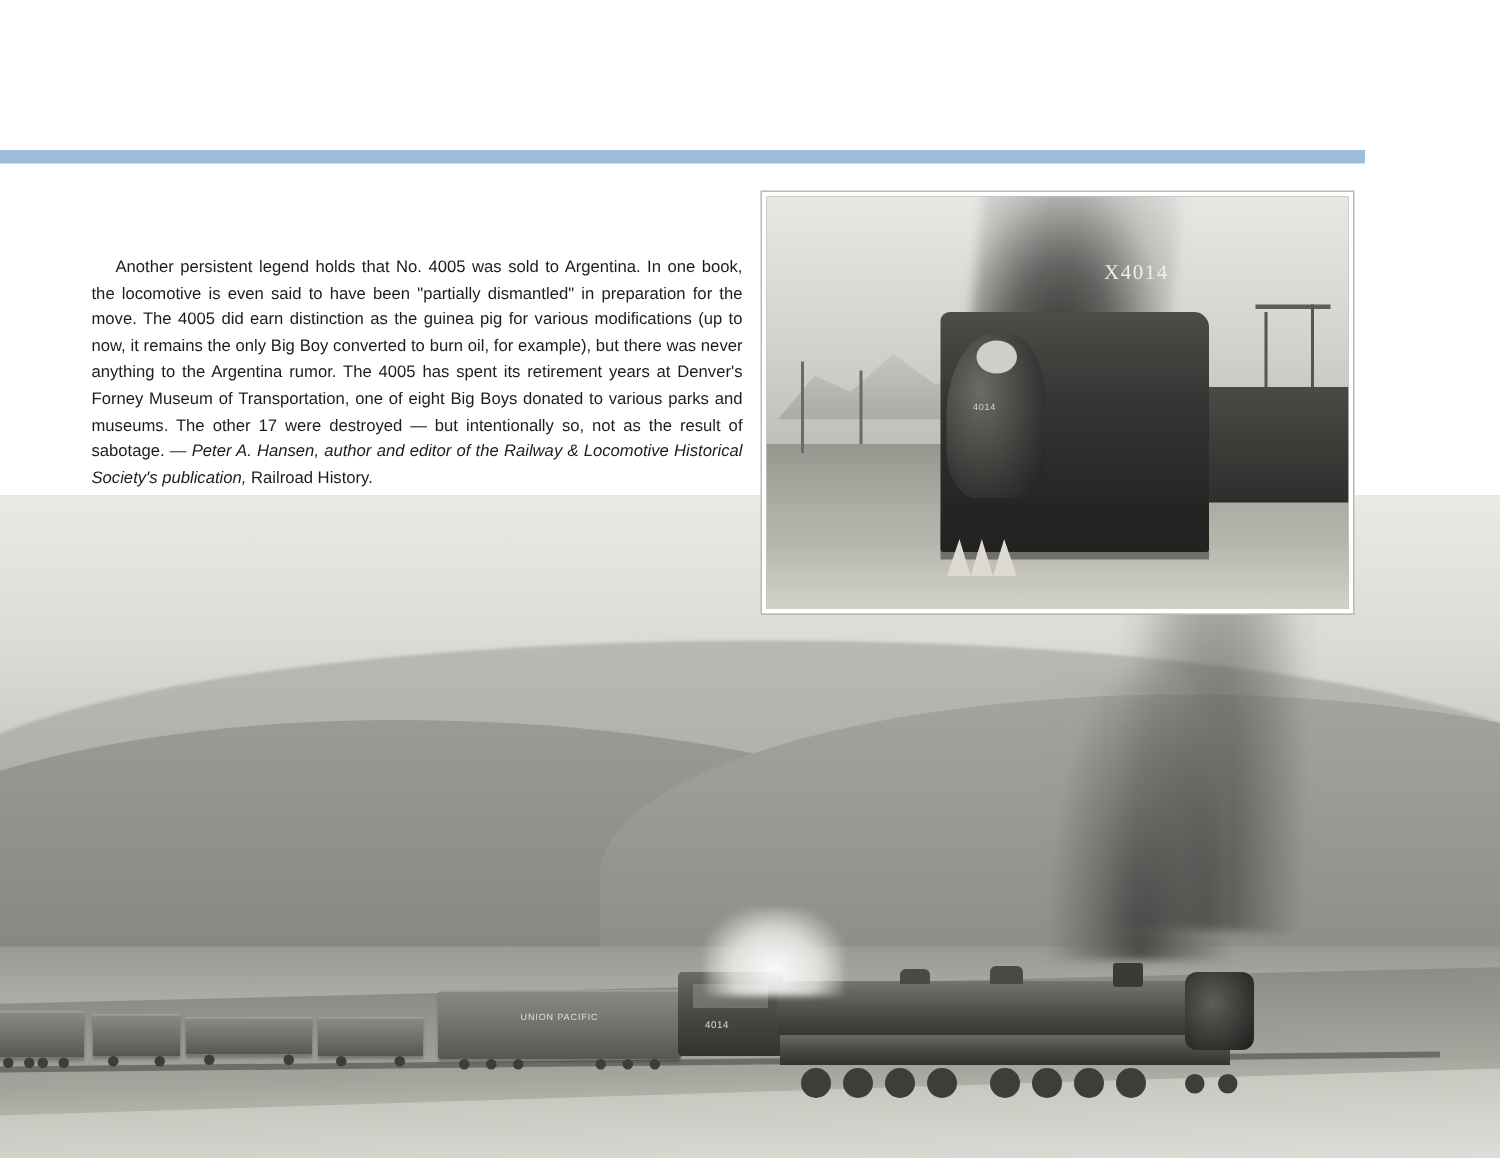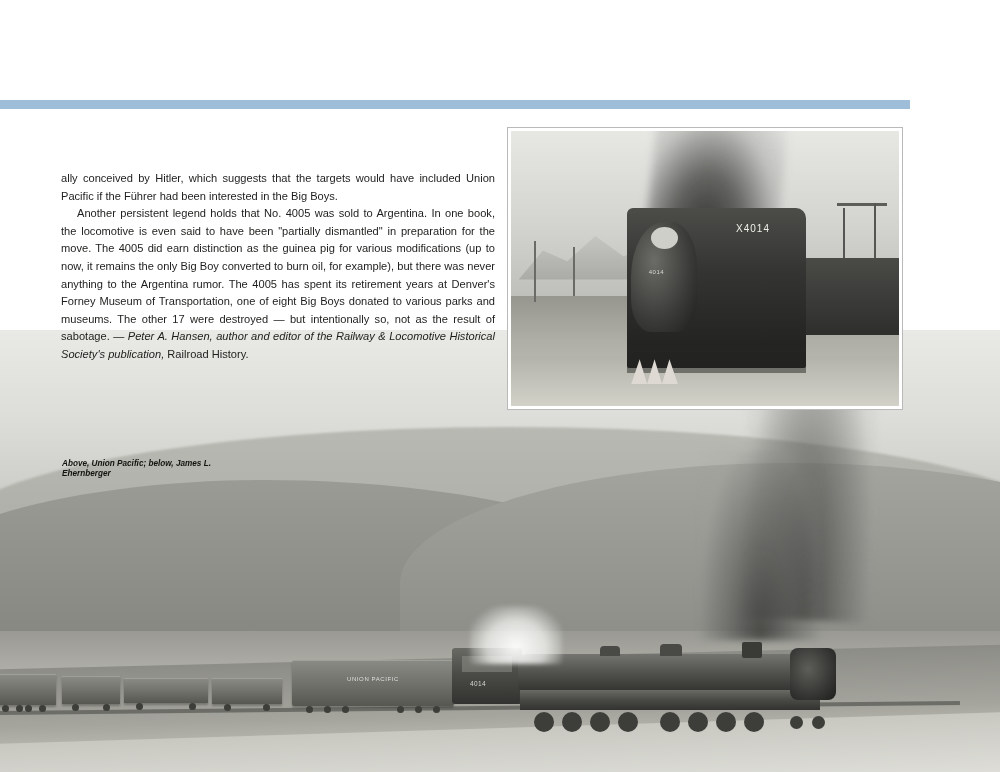--- a/index.html
+++ b/index.html
@@ -238,24 +238,23 @@
     width: 7%;
     height: 8%;
     background: #cfcfc9;
     border-radius: 50%;
   }
   .ip-numberboard {
     position: absolute;
     left: 58%;
     top: 16%;
     color: #efefe9;
-    font-size: 10px;
+    font-size: 14px;
     letter-spacing: 1px;
-    font-family: Liberation Sans, sans-serif;
-    margin-top: 48px;
+    font-family: Liberation Serif, serif;
   }
   .ip-cabnum {
     position: absolute;
     left: 35.5%;
     top: 50%;
     color: #d8d8d2;
     font-size: 6px;
     letter-spacing: .5px;
   }
   .ip-tender {
@@ -426,21 +425,19 @@
     <div class="ip-boiler-front"></div>
     <div class="ip-headlight"></div>
     <div class="ip-numberboard">X4014</div>
     <div class="ip-cabnum">4014</div>
 
     <div style="position:absolute;left:30%;bottom:12%;width:46%;height:10%;background:#26262480;"></div>
     <div style="position:absolute;left:31%;bottom:8%;width:12%;height:9%;background:#dedad3;clip-path:polygon(0 100%,18% 0,34% 100%,50% 0,66% 100%,82% 0,100% 100%);"></div>
   </div>
 
   <div class="body-text">
-    <p>ally conceived by Hitler, which suggests that the targets would have included Union Pacific if the Führer had been interested in the Big Boys.</p>
     <p class="indent"><span>Another persistent legend holds that No. 4005 was sold to Argentina. In one book, the locomotive is even said to have been "partially dismantled" in preparation for the move. The 4005 did earn distinction as the guinea pig for various modifications (up to now, it remains the only Big Boy converted to burn oil, for example), but there was never anything to the Argentina rumor. The 4005 has spent its retirement years at Denver's Forney Museum of Transportation, one of eight Big Boys donated to various parks and museums. The other 17 were destroyed — but intentionally so, not as the result of sabotage. </span><i>— Peter A. Hansen, author and editor of the Railway &amp; Locomotive Historical Society's publication,</i><span> Railroad History.</span></p>
   </div>
 
   <div class="caption">
-    <div class="cap-credit">Above, Union Pacific; below, James L. Ehernberger</div>
   </div>
 
 </div>
 
 </body></html>

